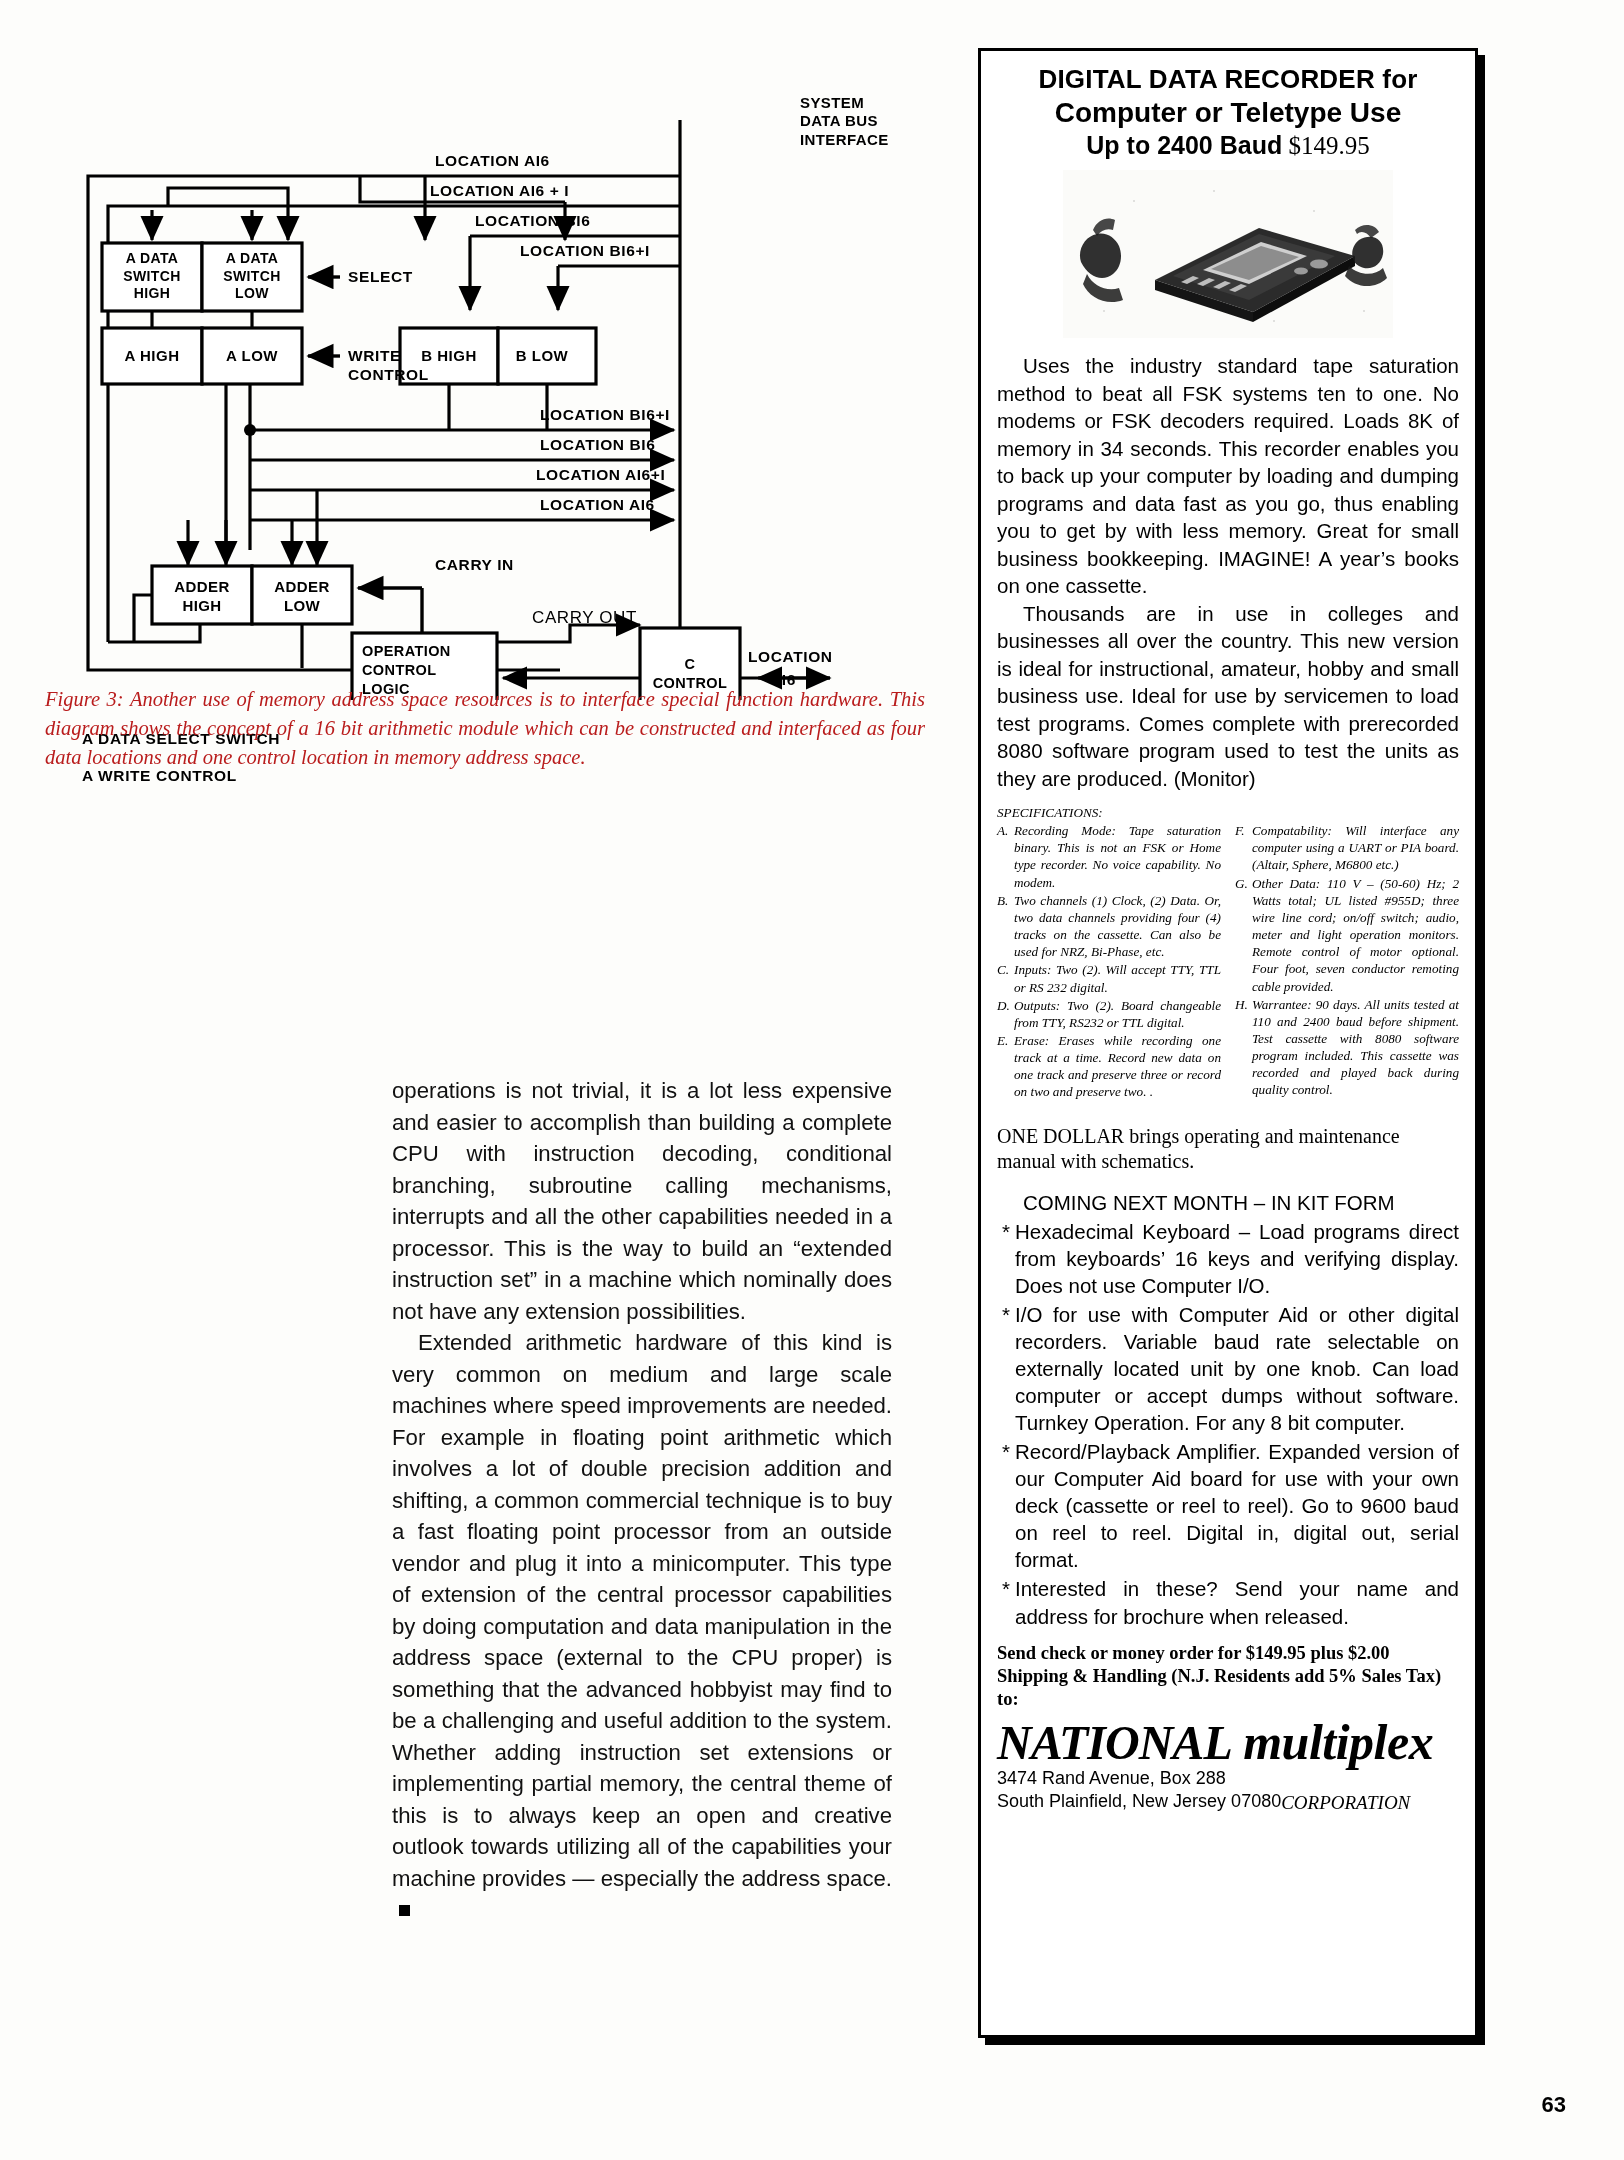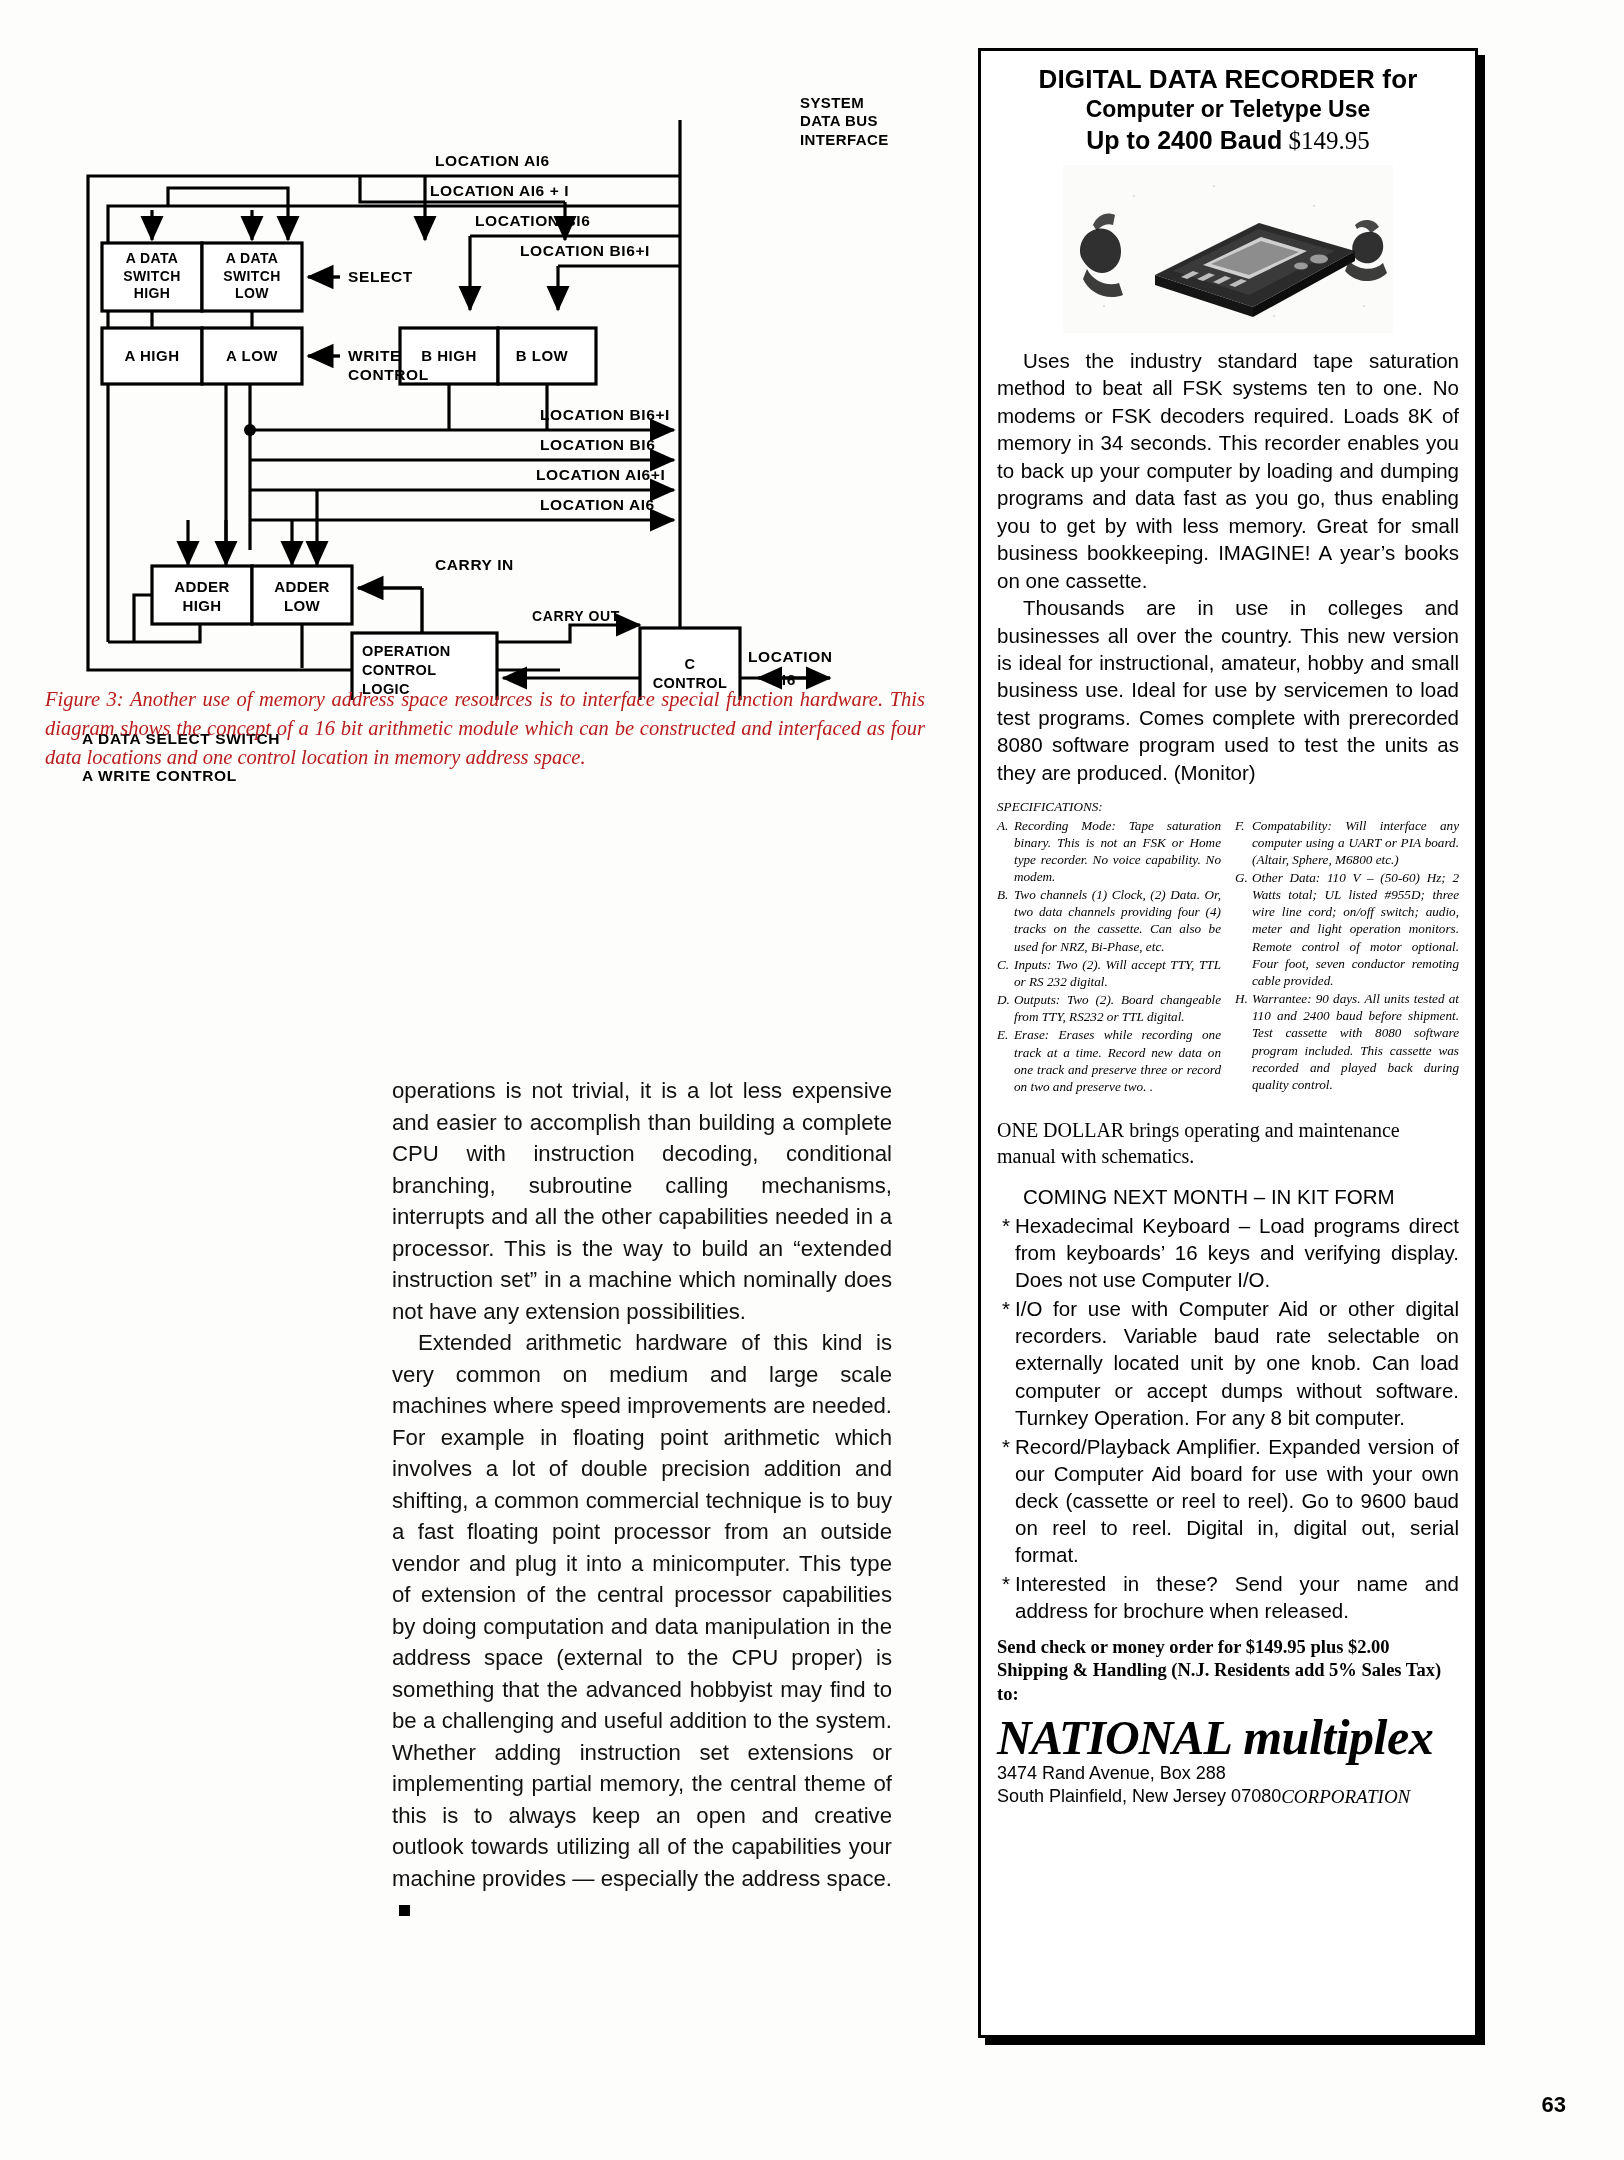--- a/index.html
+++ b/index.html
@@ -51,21 +51,21 @@
   .ad{
     position:absolute;left:978px;top:48px;width:500px;height:1990px;
     background:#fff;
     border:3px solid #000;
     box-shadow:7px 7px 0 #000;
     box-sizing:border-box;
     padding:14px 16px 10px 16px;
   }
   .ad-head{text-align:center;line-height:1.12;}
   .ad-h1{font-size:26px;font-weight:700;letter-spacing:.2px;}
-  .ad-h2{font-size:23px;font-weight:700;margin-top:3px;}
+  .ad-h2{font-size:28px;font-weight:700;margin-top:3px;}
   .ad-h3{font-size:25px;font-weight:400;margin-top:3px;font-family:"Liberation Serif",serif;}
   .ad-h3 b{font-weight:700;font-family:"Liberation Sans",sans-serif;}
   .ad-h3 .price{font-family:"Liberation Serif",serif;}
 
   .ad-photo{
     margin:10px auto 0 auto;width:330px;height:168px;
     position:relative;overflow:hidden;background:#fff;
   }
   .ad-copy{
     margin-top:14px;
@@ -290,21 +290,21 @@
         <div>C</div>
         <div>CONTROL</div>
       </div>
 
       <div style="position:absolute;left:308px;top:188px;font-size:15.5px;font-weight:700;letter-spacing:.6px;">SELECT</div>
       <div style="position:absolute;left:308px;top:267px;font-size:15.5px;font-weight:700;line-height:1.22;letter-spacing:.6px;">
         <div>WRITE</div>
         <div>CONTROL</div>
       </div>
       <div style="position:absolute;left:395px;top:476px;font-size:15.5px;font-weight:700;letter-spacing:.6px;">CARRY IN</div>
-      <div style="position:absolute;left:492px;top:528px;font-size:14px;font-weight:700;letter-spacing:.6px;">CARRY OUT</div>
+      <div style="position:absolute;left:492px;top:528px;font-size:17px;font-weight:400;letter-spacing:.6px;">CARRY OUT</div>
       <div style="position:absolute;left:708px;top:565px;font-size:15.5px;font-weight:700;line-height:1.5;letter-spacing:.6px;">
         <div>LOCATION</div>
         <div style="padding-left:22px;">CI6</div>
       </div>
       <div style="position:absolute;left:42px;top:650px;font-size:15.5px;font-weight:700;letter-spacing:.6px;">A DATA SELECT SWITCH</div>
       <div style="position:absolute;left:42px;top:687px;font-size:15.5px;font-weight:700;letter-spacing:.6px;">A WRITE CONTROL</div>
     </div>
 
     <div class="fig-caption">Figure 3: Another use of memory address space resources is to interface special function hardware. This diagram shows the concept of a 16 bit arithmetic module which can be constructed and interfaced as four data locations and one control location in memory address space.</div>
   </div>

